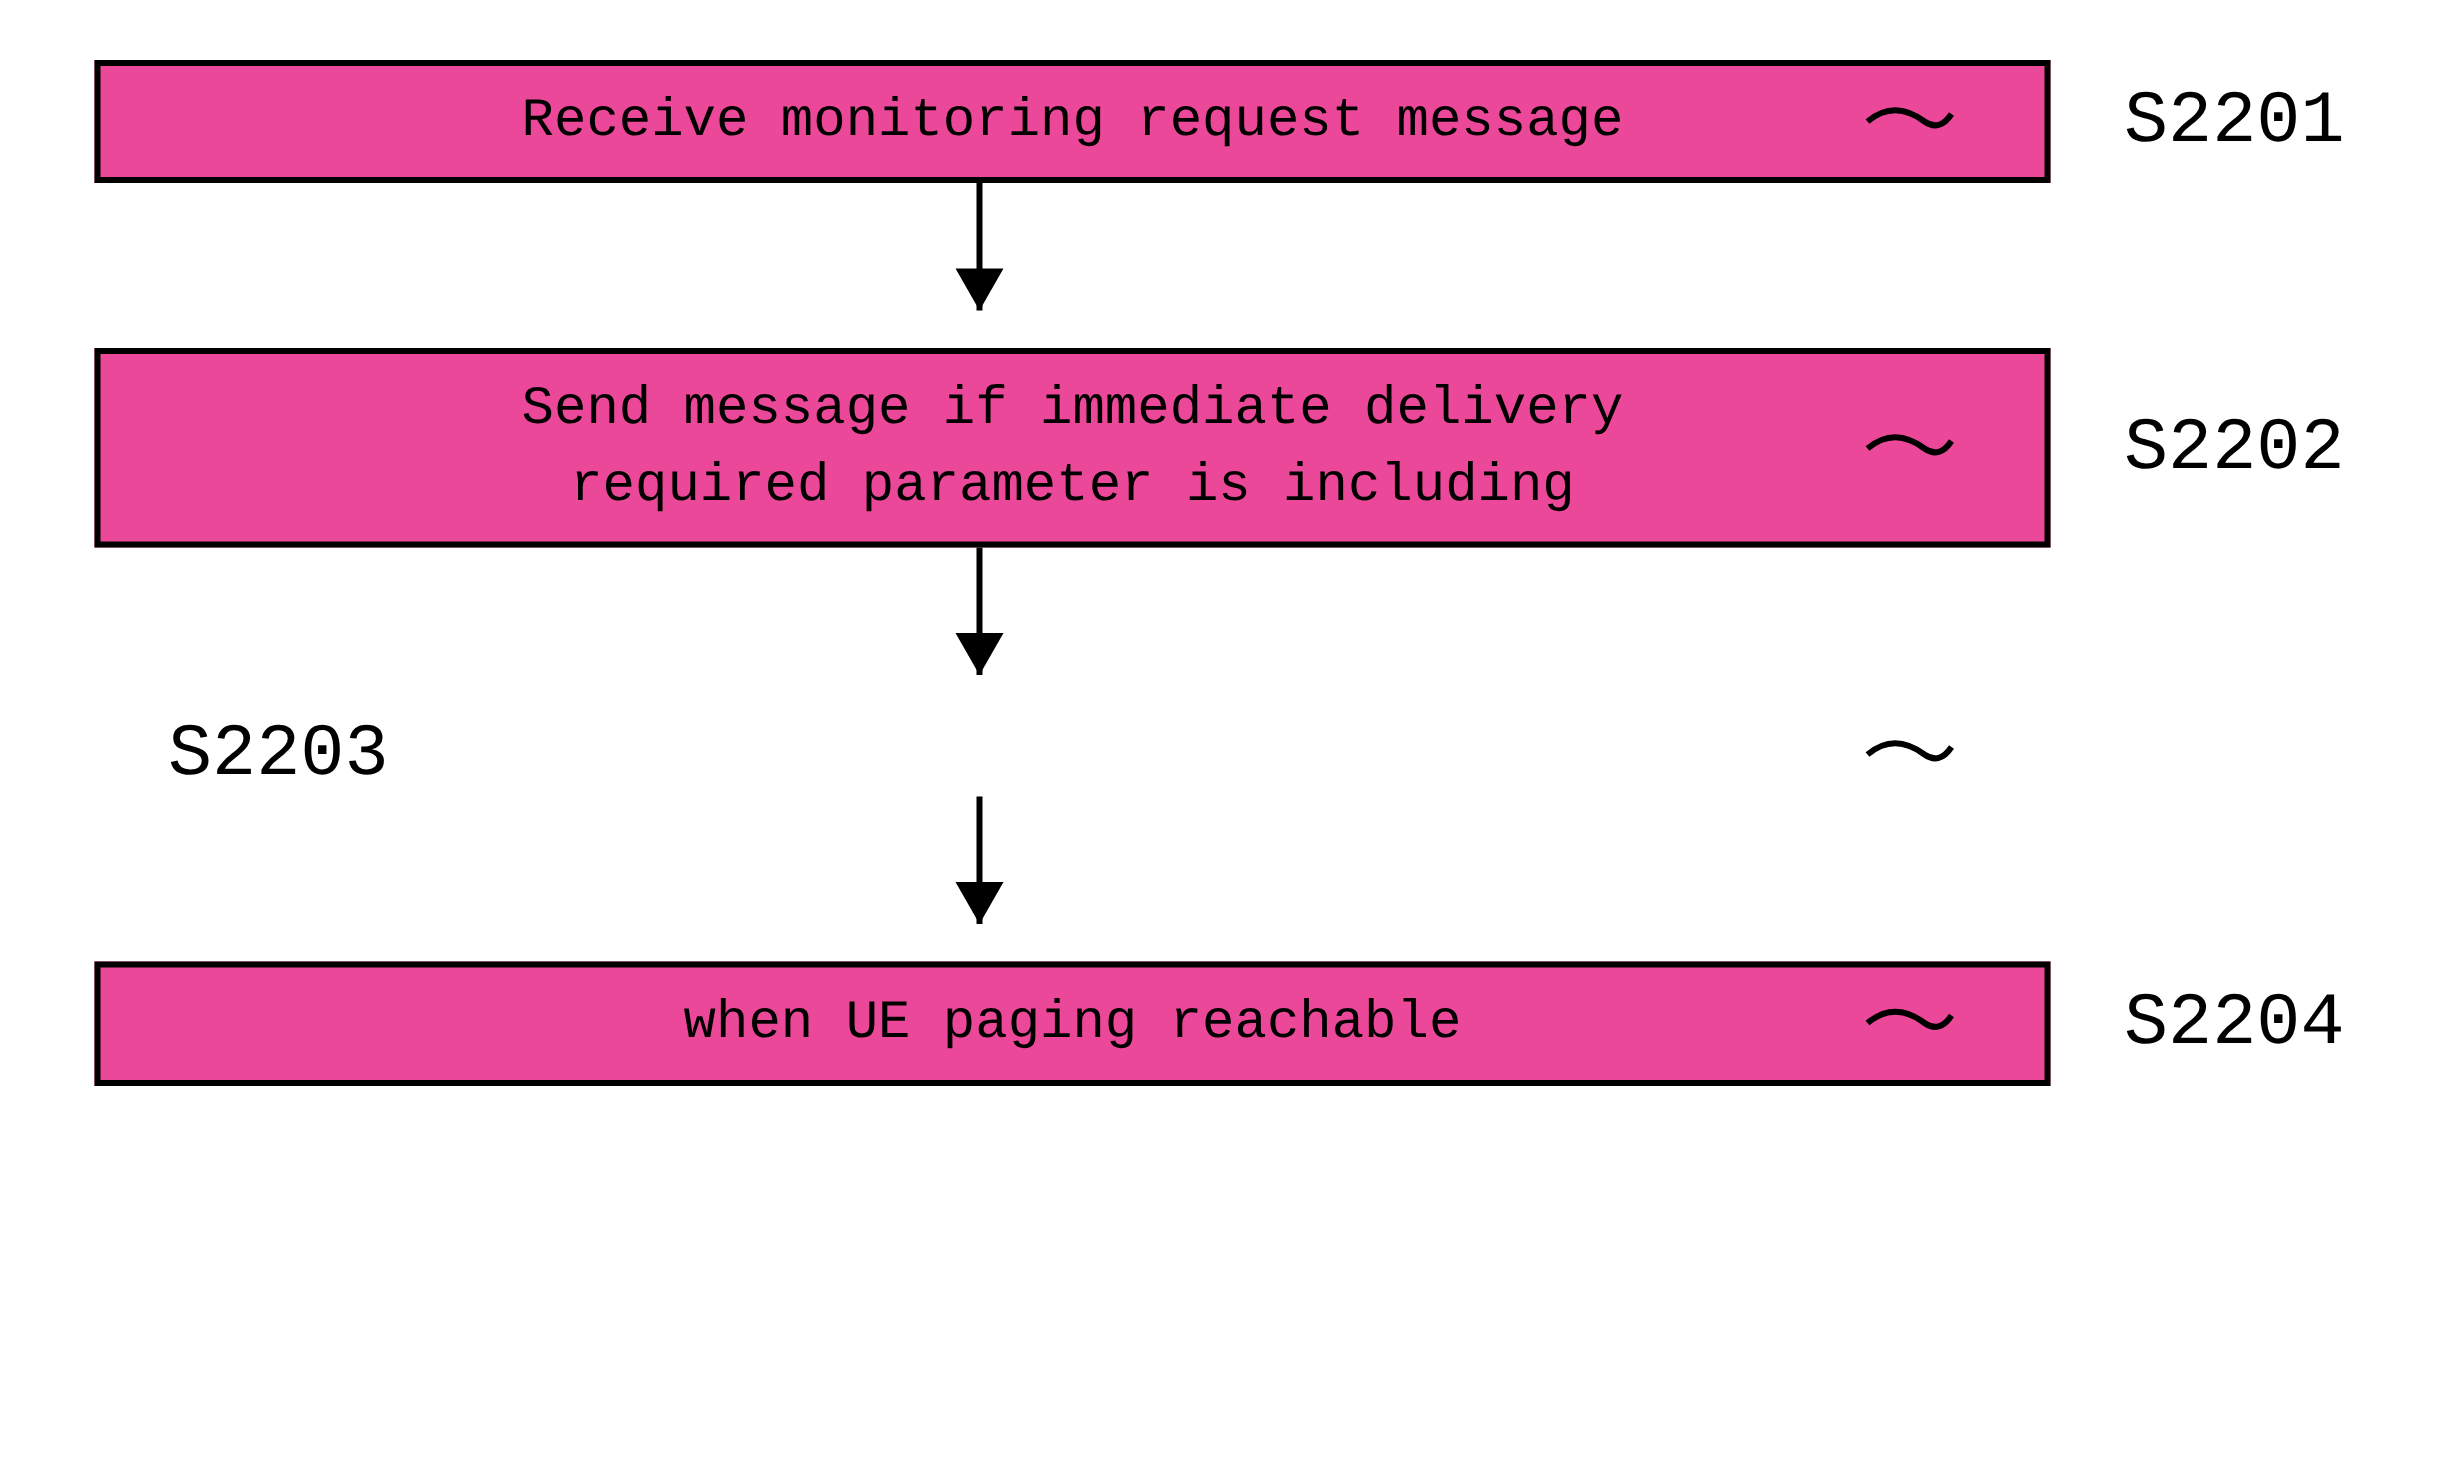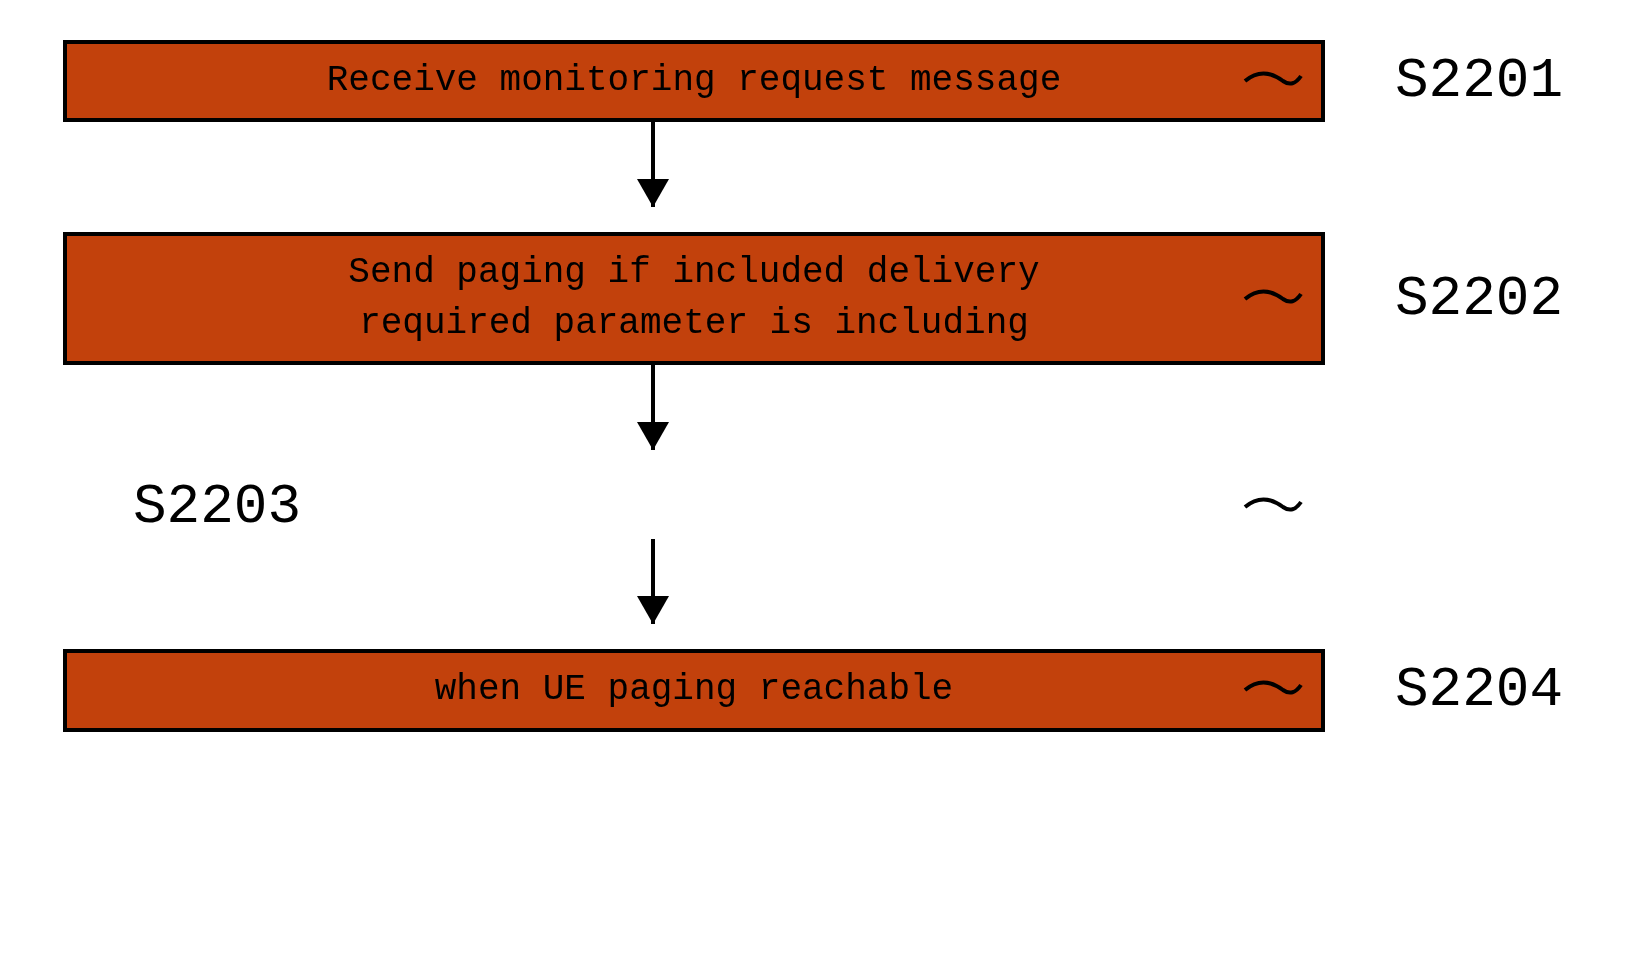--- a/index.html
+++ b/index.html
@@ -24,25 +24,25 @@
       align-items: center;
       position: relative;
     }
     .step-box {
       border: 4px solid black;
       padding: 12px 20px;
       text-align: center;
       font-size: 36px;
       line-height: 1.4;
       width: 1412px;
-      background: #c2410c;
+      background: #ec4899;
     }
     .step-label {
-      font-size: 56px;
-      margin-left: 70px;
+      font-size: 49px;
+      margin-left: 49px;
       position: relative;
     }
     .connector-curve {
       position: absolute;
       left: 1180px;
       width: 60px;
       height: 50px;
     }
     .arrow-container {
       display: flex;
@@ -85,21 +85,21 @@
   </div>
 
   <div class="arrow-container">
     <div class="arrow-line">
       <div class="arrow-head"></div>
     </div>
   </div>
 
   <div class="step-row">
     <div class="step-box">
-      <div>Send paging if included delivery</div>
+      <div>Send message if immediate delivery</div>
       <div>required parameter is including</div>
     </div>
     <svg class="connector-curve" viewBox="0 0 60 50">
       <path d="M 2 25 Q 20 10 40 25 Q 50 32 58 20" stroke="black" stroke-width="4" fill="none"></path>
     </svg>
     <div class="step-label">S2202</div>
   </div>
 
   <div class="arrow-container">
     <div class="arrow-line">

